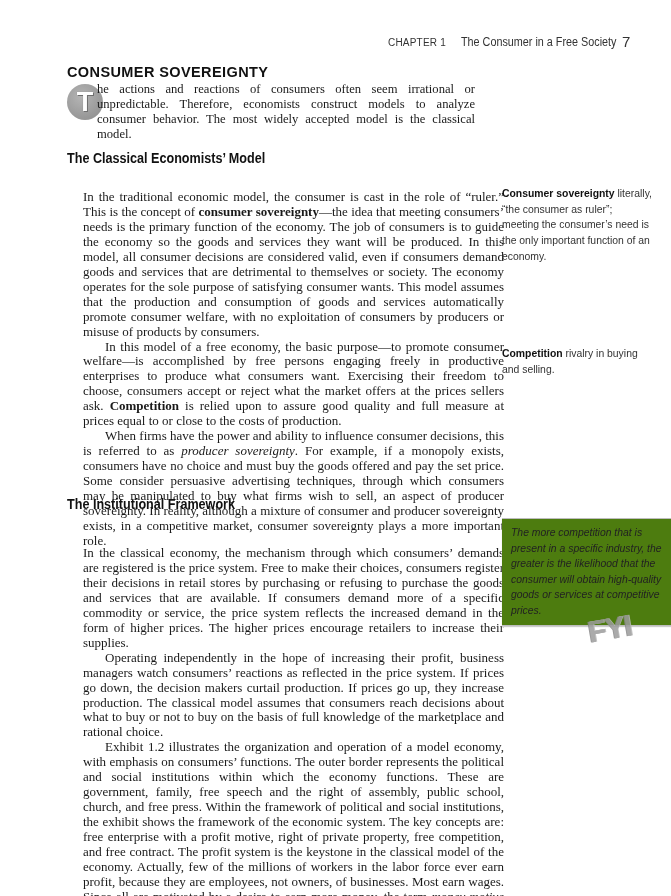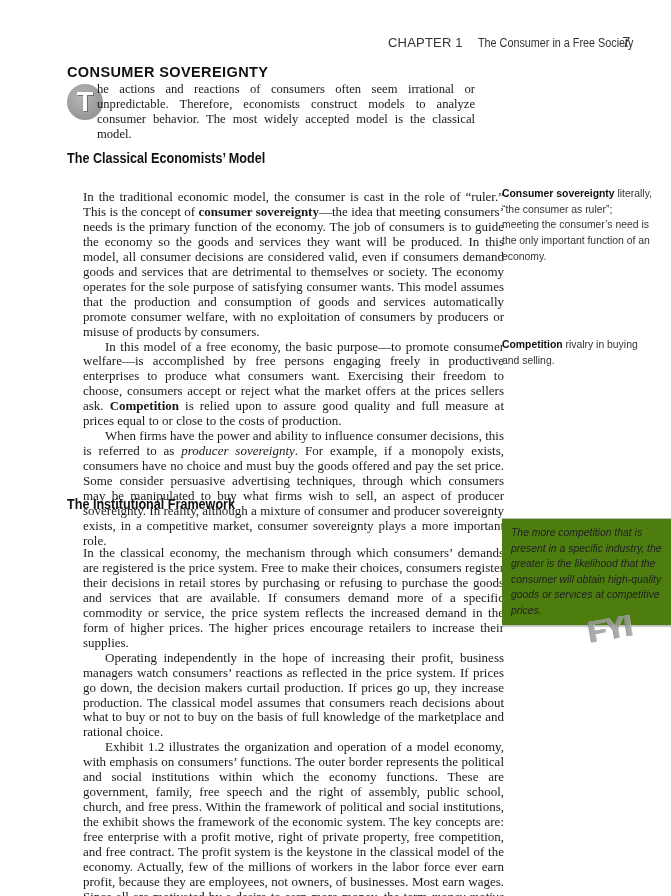--- a/index.html
+++ b/index.html
@@ -5,21 +5,21 @@
   html, body { margin: 0; padding: 0; }
   body {
     width: 671px; height: 896px; background: #ffffff; position: relative; overflow: hidden;
     font-family: "Liberation Serif", serif; color: #1a1a1a;
   }
   .running-head {
     position: absolute; top: 35px; left: 388px; width: 240px; height: 16px;
     font-family: "Liberation Sans", sans-serif; font-size: 12px; color: #333;
     white-space: nowrap;
   }
-  .running-head .chap { font-size: 13px; letter-spacing: 0.2px; margin-right: 12px; }
+  .running-head .chap { font-size: 10px; letter-spacing: 0.2px; margin-right: 12px; }
   .running-head .title { font-size: 12px; transform: scaleX(0.9); display: inline-block; transform-origin: left; }
   .page-num {
     position: absolute; top: 33px; left: 622px; font-family: "Liberation Sans", sans-serif;
     font-size: 15px; color: #333;
   }
   .section-title {
     position: absolute; top: 64px; left: 67px; font-family: "Liberation Sans", sans-serif;
     font-weight: bold; font-size: 14.5px; letter-spacing: 0.4px; color: #111;
   }
   .dropcap {
@@ -80,21 +80,21 @@
 
 <h2 class="h2" style="top:150px; left:67px;">The Classical Economists’ Model</h2>
 
 <div class="body-text" style="top:174px;">
   <p class="first"><span>In the traditional economic model, the consumer is cast in the role of “ruler.” This is the concept of </span><b>consumer sovereignty</b><span>—the idea that meeting consumers’ needs is the primary function of the economy. The job of consumers is to guide the economy so the goods and services they want will be produced. In this model, all consumer decisions are considered valid, even if consumers demand goods and services that are detrimental to themselves or society. The economy operates for the sole purpose of satisfying consumer wants. This model assumes that the production and consumption of goods and services automatically promote consumer welfare, with no exploitation of consumers by producers or misuse of products by consumers.</span></p>
   <p><span>In this model of a free economy, the basic purpose—to promote consumer welfare—is accomplished by free persons engaging freely in productive enterprises to produce what consumers want. Exercising their freedom to choose, consumers accept or reject what the market offers at the prices sellers ask. </span><b>Competition</b><span> is relied upon to assure good quality and full measure at prices equal to or close to the costs of production.</span></p>
   <p><span>When firms have the power and ability to influence consumer decisions, this is referred to as </span><i>producer sovereignty</i><span>. For example, if a monopoly exists, consumers have no choice and must buy the goods offered and pay the set price. Some consider persuasive advertising techniques, through which consumers may be manipulated to buy what firms wish to sell, an aspect of producer sovereignty. In reality, although a mixture of consumer and producer sovereignty exists, in a competitive market, consumer sovereignty plays a more important role.</span></p>
 </div>
 
 <p class="margin-note" style="top:186px;"><b>Consumer sovereignty</b><span> literally, “the consumer as ruler”; meeting the consumer’s need is the only important function of an economy.</span></p>
-<p class="margin-note" style="top:337px;"><b>Competition</b><span> rivalry in buying and selling.</span></p>
+<p class="margin-note" style="top:346px;"><b>Competition</b><span> rivalry in buying and selling.</span></p>
 
 <h2 class="h2" style="top:496px; left:67px;">The Institutional Framework</h2>
 
 <div class="body-text" style="top:530px;">
   <p class="first">In the classical economy, the mechanism through which consumers’ demands are registered is the price system. Free to make their choices, consumers register their decisions in retail stores by purchasing or refusing to purchase the goods and services that are available. If consumers demand more of a specific commodity or service, the price system reflects the increased demand in the form of higher prices. The higher prices encourage retailers to increase their supplies.</p>
   <p>Operating independently in the hope of increasing their profit, business managers watch consumers’ reactions as reflected in the price system. If prices go down, the decision makers curtail production. If prices go up, they increase production. The classical model assumes that consumers reach decisions about what to buy or not to buy on the basis of full knowledge of the marketplace and rational choice.</p>
   <p><span>Exhibit 1.2 illustrates the organization and operation of a model economy, with emphasis on consumers’ functions. The outer border represents the political and social institutions within which the economy functions. These are government, family, free speech and the right of assembly, public school, church, and free press. Within the framework of political and social institutions, the exhibit shows the framework of the economic system. The key concepts are: free enterprise with a profit motive, right of private property, free competition, and free contract. The profit system is the keystone in the classical model of the economy. Actually, few of the millions of workers in the labor force ever earn profit, because they are employees, not owners, of businesses. Most earn wages. Since all are motivated by a desire to earn more money, the term </span><i>money motive</i><span> might be more accurate.</span></p>
 </div>
 
 <div class="fyi-box">

